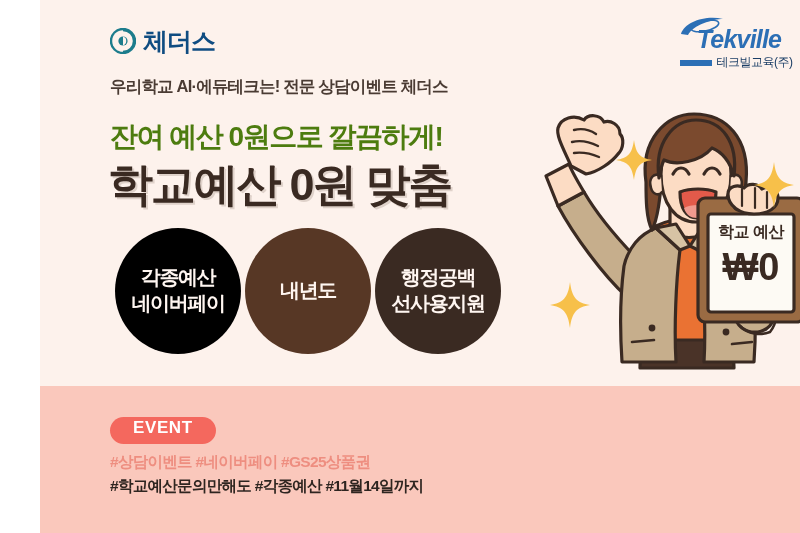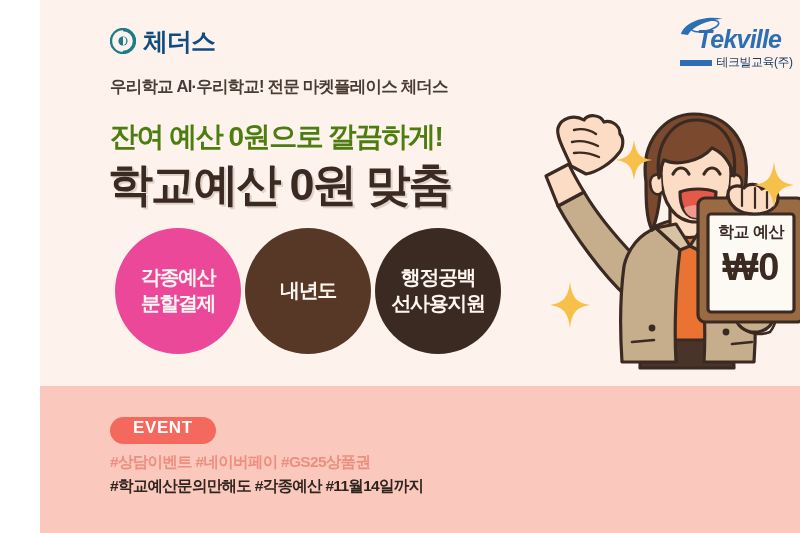--- a/index.html
+++ b/index.html
@@ -140,28 +140,28 @@
         <ellipse cx="26" cy="9" rx="14" ry="5" fill="none" stroke="#2C6FB5" stroke-width="1.6" transform="rotate(-13 26 9)"></ellipse>
       </svg>
       <span>T</span><span>ekville</span>
     </div>
     <div class="partner-sub-row">
       <span class="partner-bar"></span>
       <span class="partner-sub">테크빌교육(주)</span>
     </div>
   </div>
 
-  <div class="tagline">우리학교 AI·우리학교! 전문 마켓플레이스 체더스</div>
+  <div class="tagline">우리학교 AI·에듀테크는! 전문 상담이벤트 체더스</div>
   <div class="headline-1">잔여 예산 0원으로 깔끔하게!</div>
   <div class="headline-2">학교예산 0원 맞춤</div>
 
   <div class="circles">
-    <div class="circle" id="circle-0" style="background: #ec4899;">
+    <div class="circle" id="circle-0" style="background: #000000;">
       <span class="circle-l1">각종예산</span>
-      <span class="circle-l2">분할결제</span>
+      <span class="circle-l2">네이버페이</span>
     </div>
     <div class="circle" id="circle-1" style="background: rgb(87, 55, 37);">
       <span class="circle-l1">내년도</span>
     </div>
     <div class="circle" id="circle-2" style="background: rgb(58, 42, 34);">
       <span class="circle-l1">행정공백</span>
       <span class="circle-l2">선사용지원</span>
     </div>
   </div>
 

